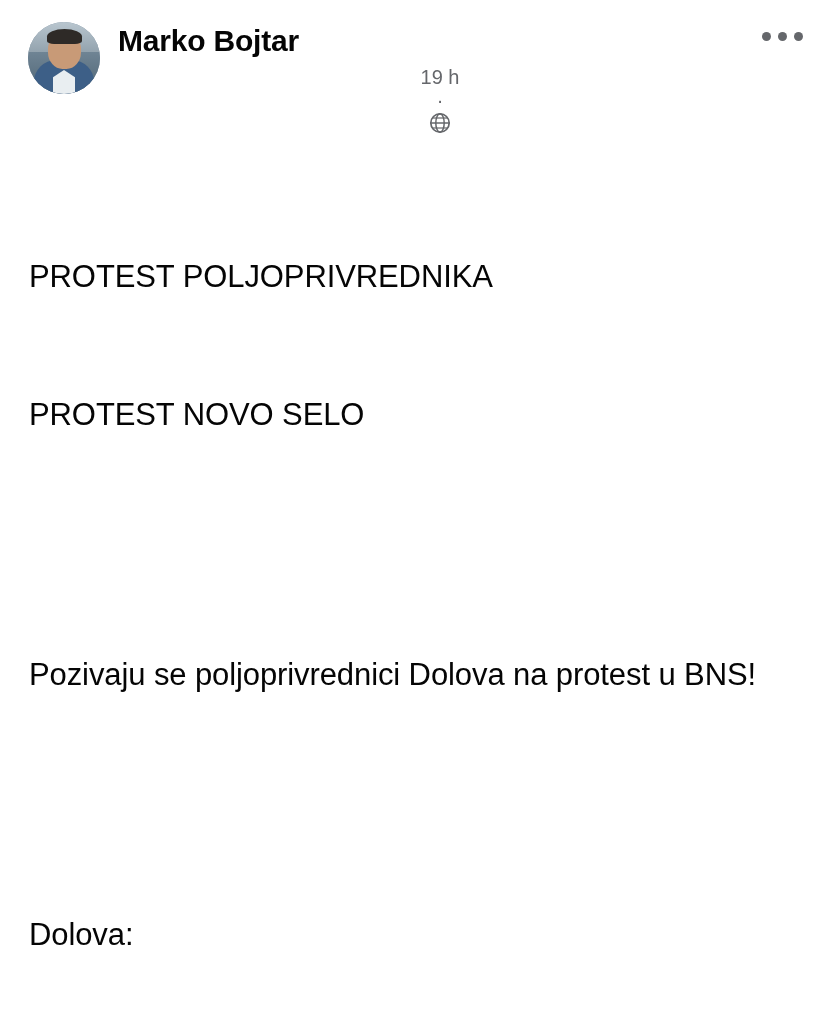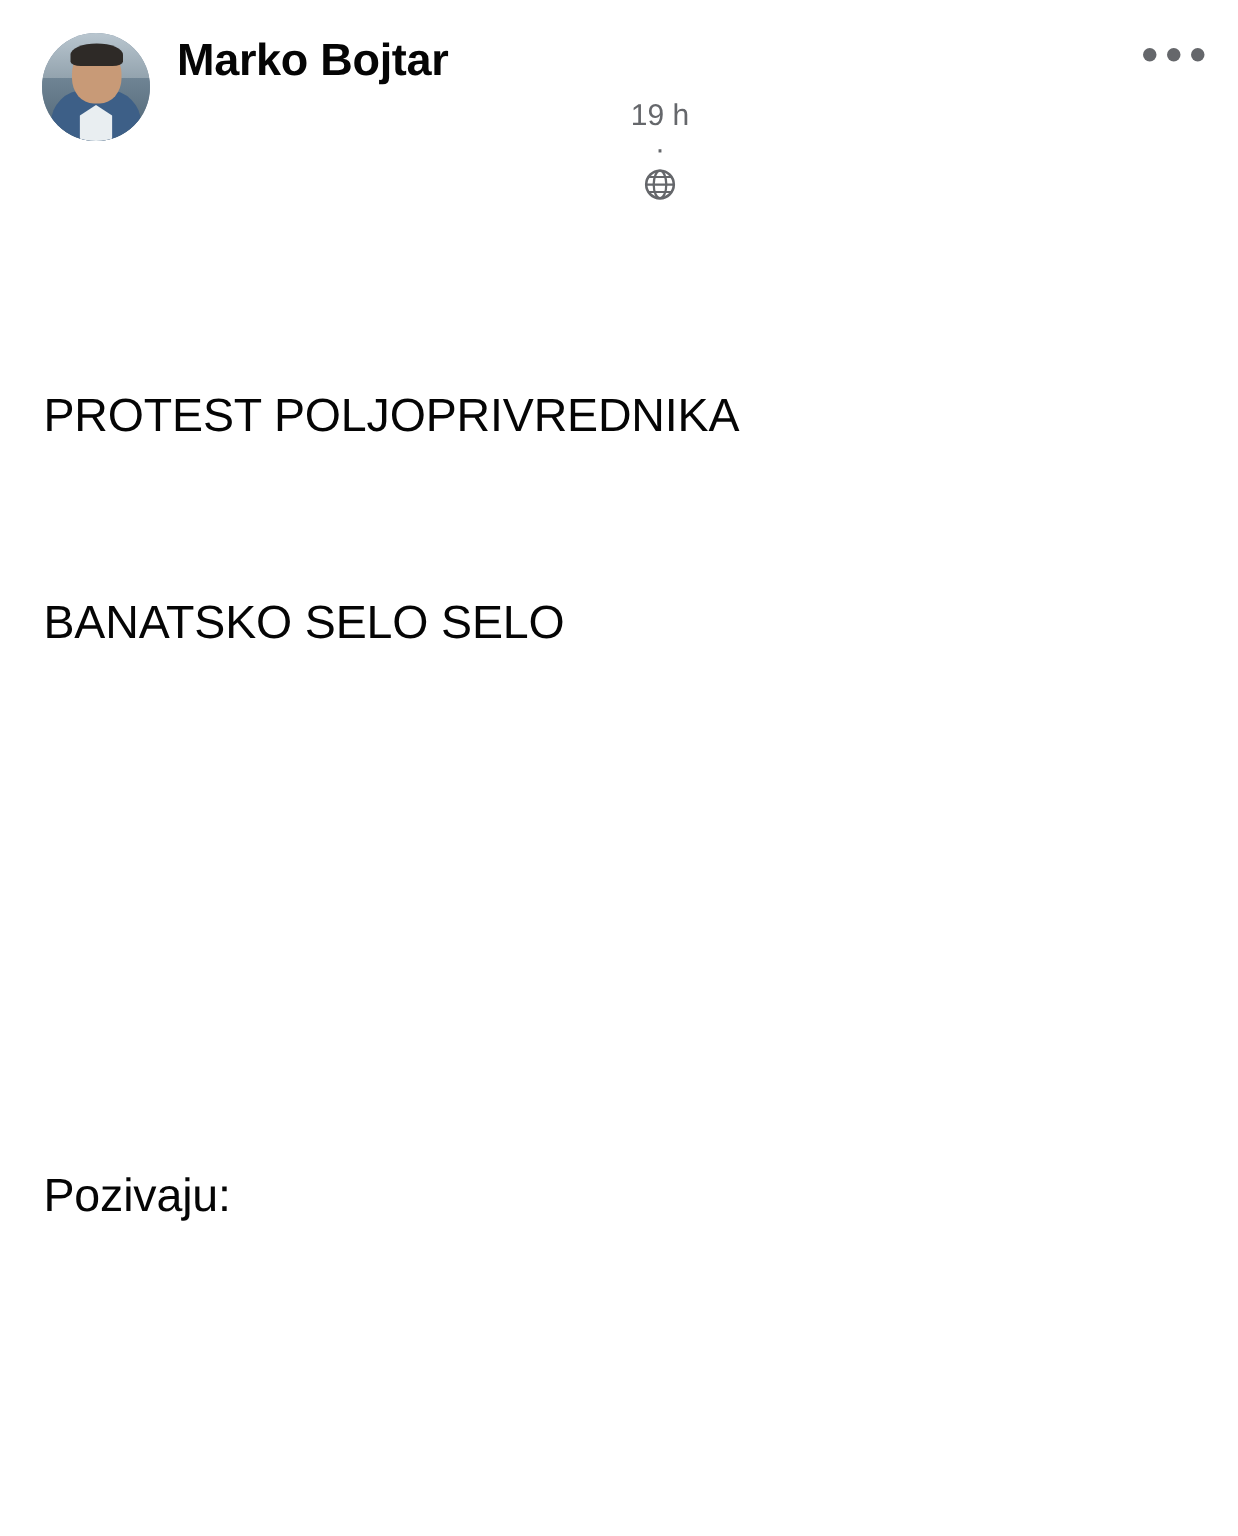--- a/index.html
+++ b/index.html
@@ -189,24 +189,25 @@
     <div class="menu-dots">
       <span></span>
       <span></span>
       <span></span>
     </div>
 
   </div>
 
   <div class="post-body">
     <p>PROTEST POLJOPRIVREDNIKA</p>
-    <p>BANATSKO SELO SELO</p>
+    <p>PROTEST NOVO SELO</p>
     <p class="blank"></p>
+    <p>Pozivaju se poljoprivrednici Dolova na protest u BNS!</p>
     <p class="blank"></p>
-    <p>Pozivaju:</p>
+    <p>Dolova:</p>
     
     
     
     
     
     
     
     
   </div>
 

